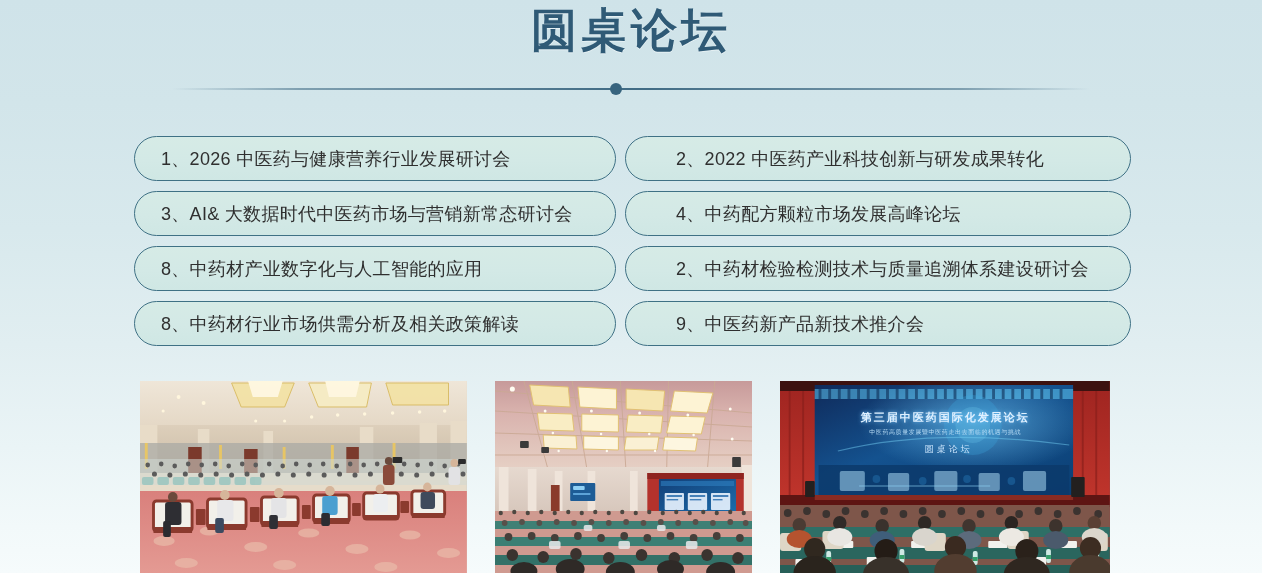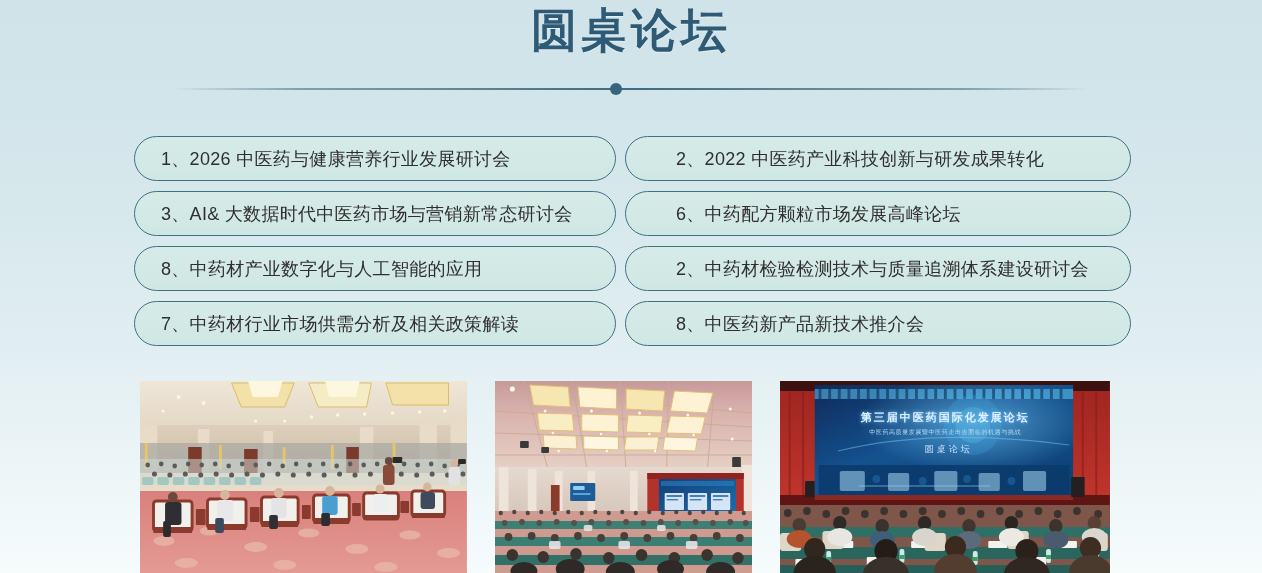--- a/index.html
+++ b/index.html
@@ -191,37 +191,37 @@
 
     <div class="agenda-pill col-right">
       <span class="agenda-text">2、2022 中医药产业科技创新与研发成果转化</span>
     </div>
 
     <div class="agenda-pill col-left">
       <span class="agenda-text">3、AI&amp; 大数据时代中医药市场与营销新常态研讨会</span>
     </div>
 
     <div class="agenda-pill col-right">
-      <span class="agenda-text">6、中药配方颗粒市场发展高峰论坛</span>
+      <span class="agenda-text">4、中药配方颗粒市场发展高峰论坛</span>
     </div>
 
     <div class="agenda-pill col-left">
       <span class="agenda-text">8、中药材产业数字化与人工智能的应用</span>
     </div>
 
     <div class="agenda-pill col-right">
       <span class="agenda-text">2、中药材检验检测技术与质量追溯体系建设研讨会</span>
     </div>
 
     <div class="agenda-pill col-left">
-      <span class="agenda-text">7、中药材行业市场供需分析及相关政策解读</span>
+      <span class="agenda-text">8、中药材行业市场供需分析及相关政策解读</span>
     </div>
 
     <div class="agenda-pill col-right">
-      <span class="agenda-text">8、中医药新产品新技术推介会</span>
+      <span class="agenda-text">9、中医药新产品新技术推介会</span>
     </div>
 
   </div>
 
   <div class="photo-strip">
 
     <div class="photo photo-1">
       <svg viewBox="0 0 339 192" preserveAspectRatio="none">
         <defs>
           <linearGradient id="p1ceil" x1="0" y1="0" x2="0" y2="1">

